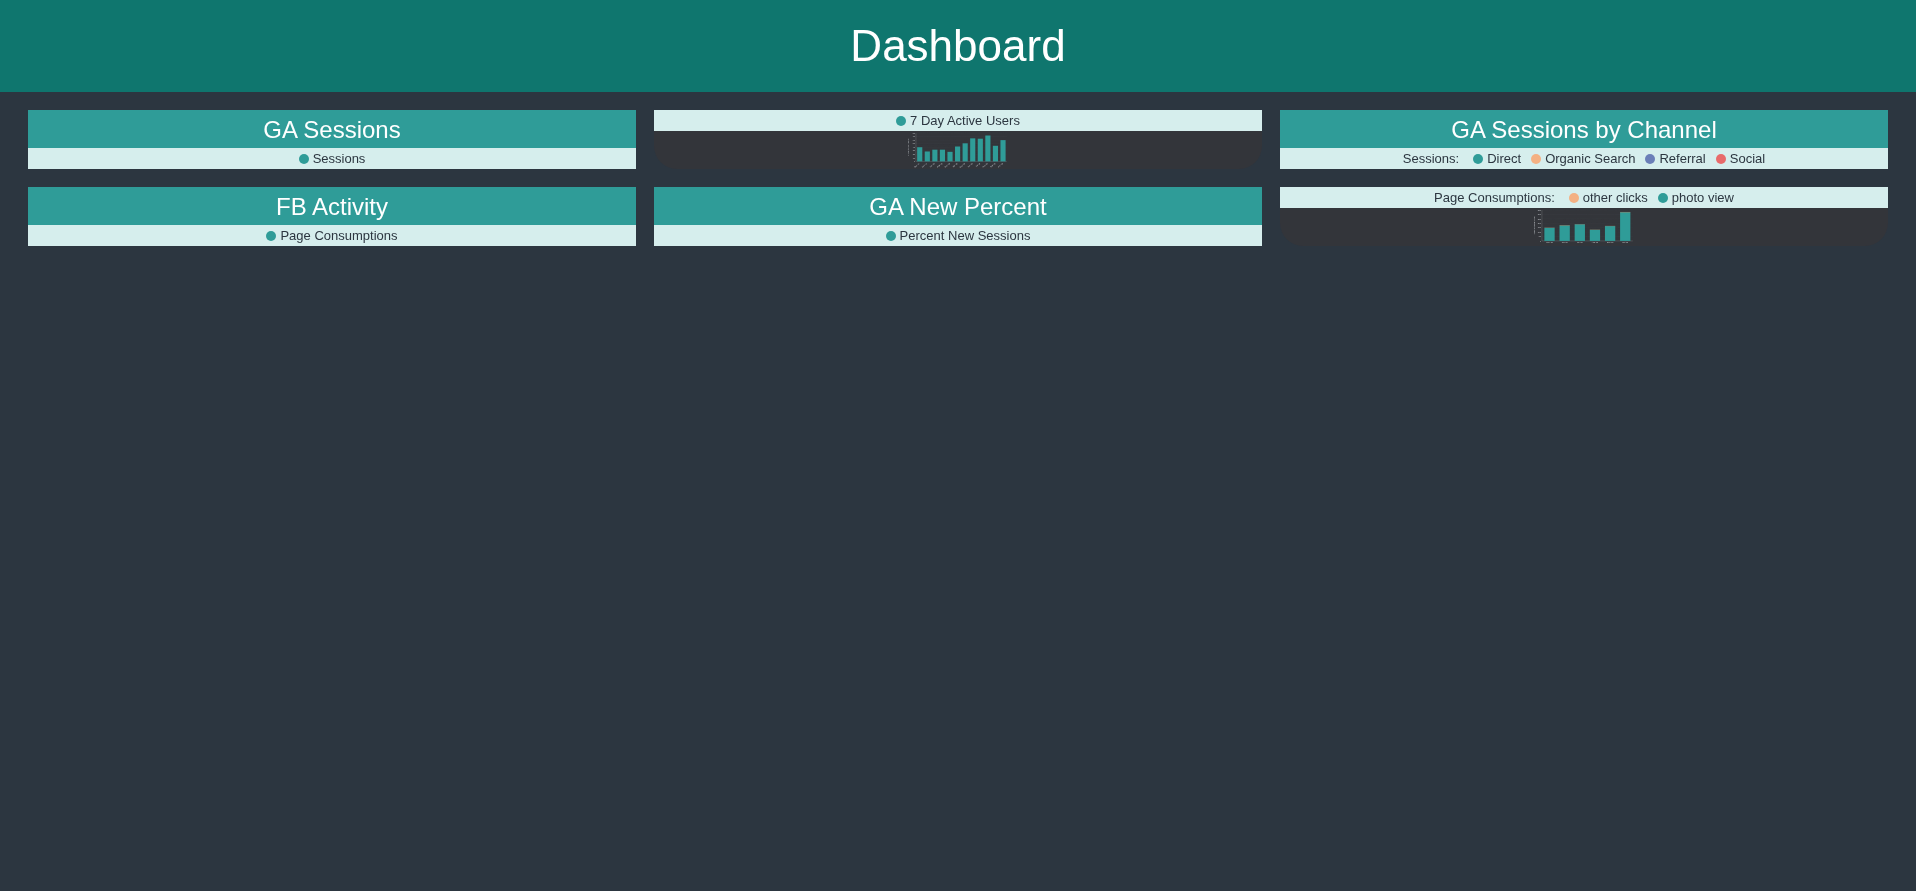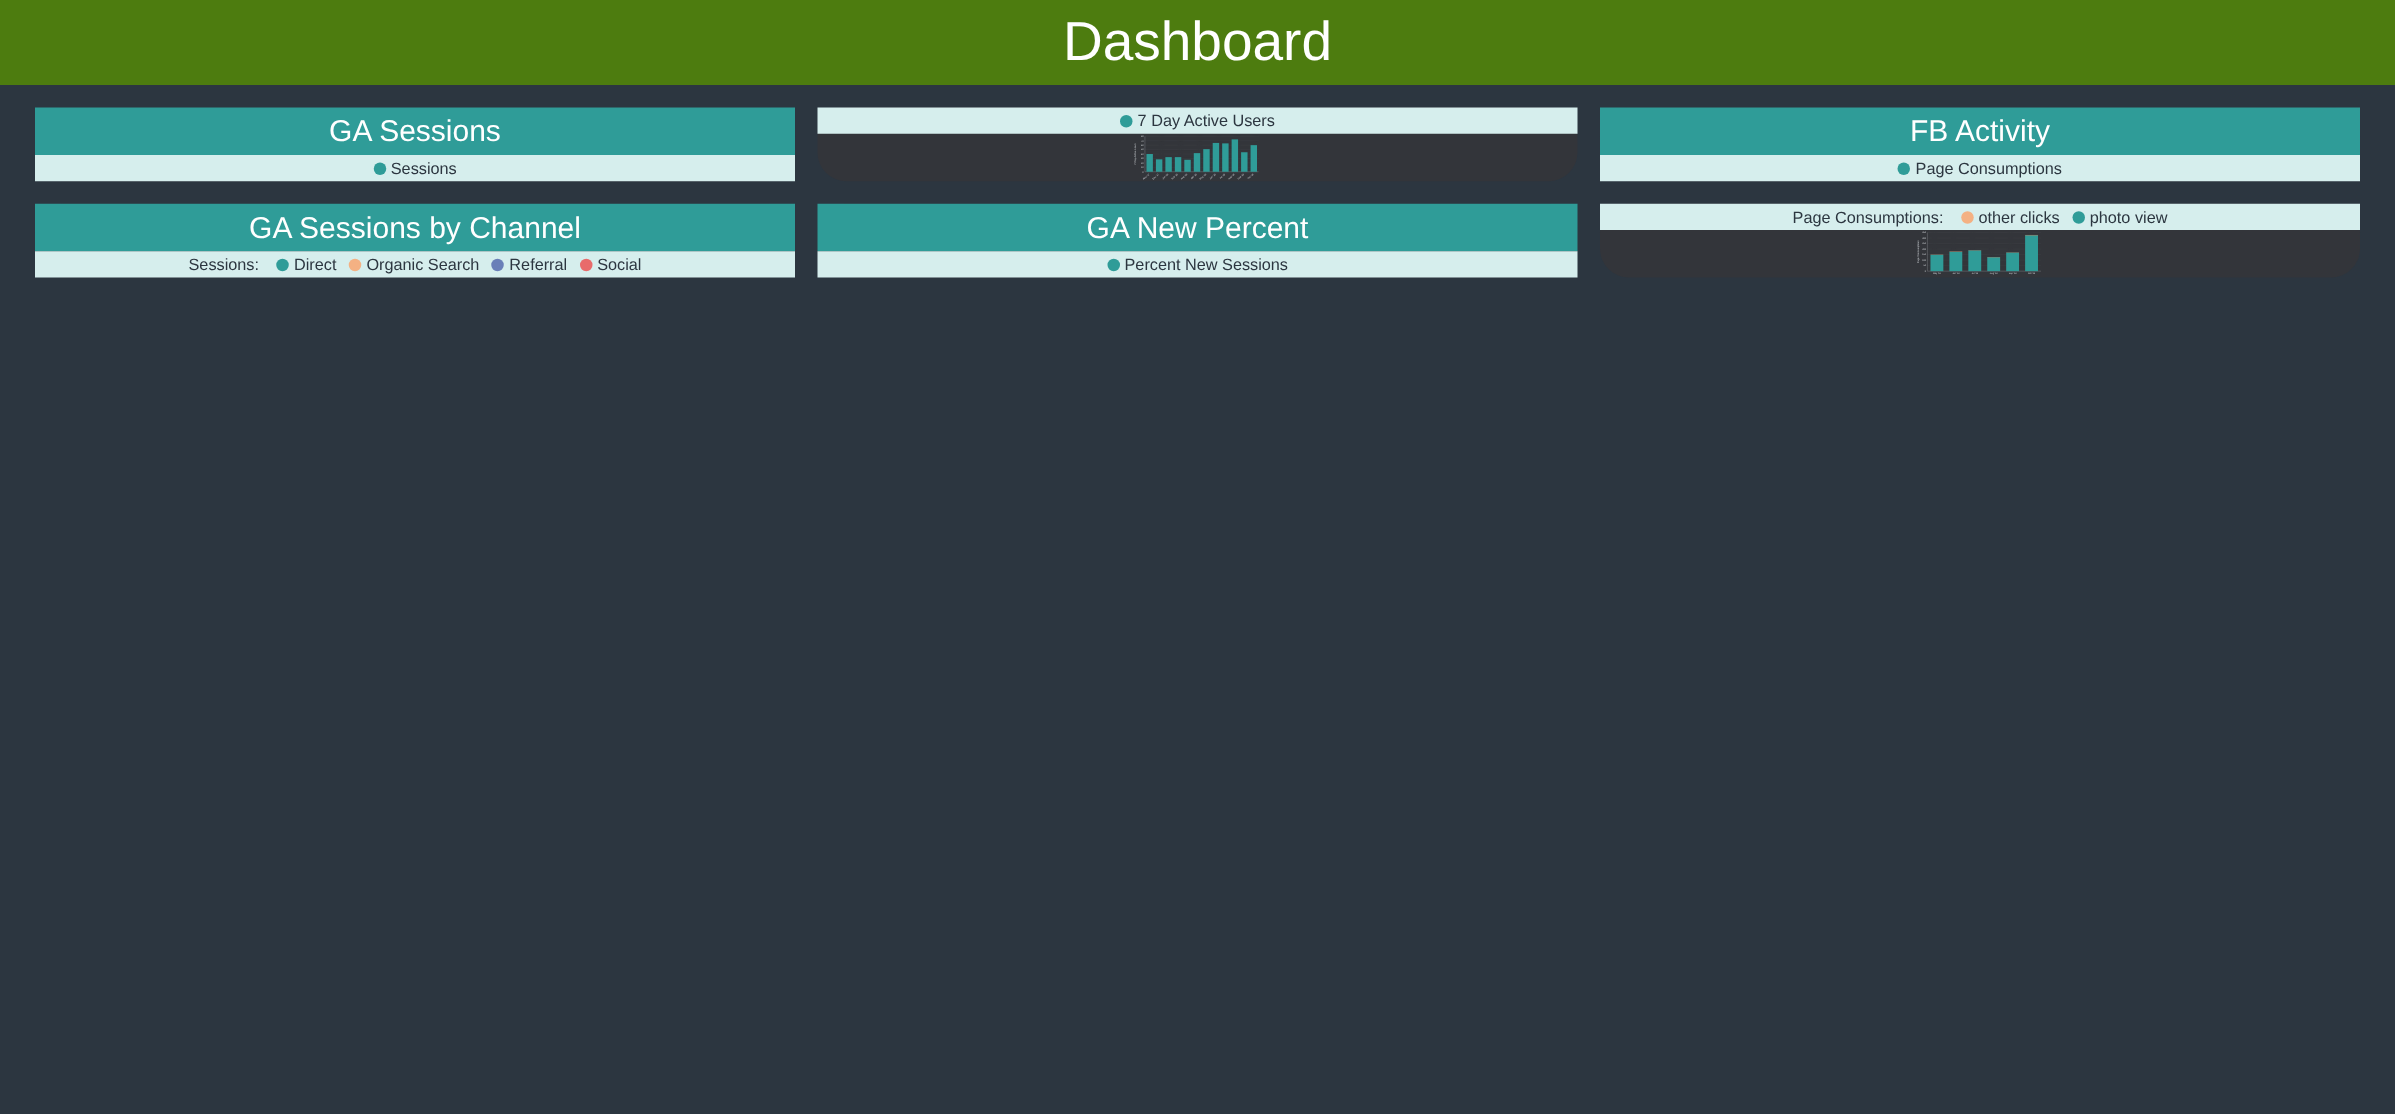--- a/index.html
+++ b/index.html
@@ -2,23 +2,23 @@
 <html><head>
 <meta charset="utf-8">
 <style>
 * { box-sizing: border-box; margin: 0; padding: 0; }
 body {
   background: #2c3640;
   font-family: "Segoe UI", "Helvetica Neue", Arial, sans-serif;
   width: 1916px;
 }
 .header-banner {
-  background: #4d7c0f;
+  background: #0f766e;
   width: 100%;
-  height: 68px;
+  height: 92px;
   display: flex;
   align-items: center;
   justify-content: center;
 }
 .header-banner h1 {
   color: #fff;
   font-weight: 300;
   font-size: 44px;
 }
 .grid {
@@ -182,65 +182,20 @@
           <text x="211.91666666666669" y="194" text-anchor="end" fill="#d0d4d8" font-size="11" transform="rotate(-40 211.91666666666669 194)">Feb '18</text>
           <text x="256.75" y="194" text-anchor="end" fill="#d0d4d8" font-size="11" transform="rotate(-40 256.75 194)">Mar '18</text>
           <text x="301.58333333333337" y="194" text-anchor="end" fill="#d0d4d8" font-size="11" transform="rotate(-40 301.58333333333337 194)">Apr '18</text>
           <text x="346.4166666666667" y="194" text-anchor="end" fill="#d0d4d8" font-size="11" transform="rotate(-40 346.4166666666667 194)">May '18</text>
           <text x="391.25" y="194" text-anchor="end" fill="#d0d4d8" font-size="11" transform="rotate(-40 391.25 194)">Jun '18</text>
           <text x="436.08333333333337" y="194" text-anchor="end" fill="#d0d4d8" font-size="11" transform="rotate(-40 436.08333333333337 194)">Jul '18</text>
           <text x="480.9166666666667" y="194" text-anchor="end" fill="#d0d4d8" font-size="11" transform="rotate(-40 480.9166666666667 194)">Aug '18</text>
           <text x="525.75" y="194" text-anchor="end" fill="#d0d4d8" font-size="11" transform="rotate(-40 525.75 194)">Sep '18</text>
           <text x="570.5833333333334" y="194" text-anchor="end" fill="#d0d4d8" font-size="11" transform="rotate(-40 570.5833333333334 194)">Oct '18</text>
           <line x1="55" x2="55" y1="12" y2="180" class="baseline"></line>
-        </svg>
-      </div>
-  </div>
-
-  <div class="card">
-    <div class="card-title">FB Activity</div>
-    <div class="legend-bar">
-        <span class="legend-item">
-          <span class="swatch" style="background: rgb(47, 156, 152);"></span>
-          <span>Page Consumptions</span>
-        </span>
-      </div>
-    <div class="plot">
-        <svg viewBox="0 0 608 225">
-          <line x1="55" x2="593" y1="195" y2="195" class="baseline"></line>
-          <text x="49" y="199" text-anchor="end" class="axis" fill="#d0d4d8" font-size="11">0</text>
-          <line x1="55" x2="593" y1="168.85714285714286" y2="168.85714285714286" class="gridline"></line>
-          <text x="49" y="172.85714285714286" text-anchor="end" class="axis" fill="#d0d4d8" font-size="11">50</text>
-          <line x1="55" x2="593" y1="142.71428571428572" y2="142.71428571428572" class="gridline"></line>
-          <text x="49" y="146.71428571428572" text-anchor="end" class="axis" fill="#d0d4d8" font-size="11">100</text>
-          <line x1="55" x2="593" y1="116.57142857142857" y2="116.57142857142857" class="gridline"></line>
-          <text x="49" y="120.57142857142857" text-anchor="end" class="axis" fill="#d0d4d8" font-size="11">150</text>
-          <line x1="55" x2="593" y1="90.42857142857143" y2="90.42857142857143" class="gridline"></line>
-          <text x="49" y="94.42857142857143" text-anchor="end" class="axis" fill="#d0d4d8" font-size="11">200</text>
-          <line x1="55" x2="593" y1="64.28571428571428" y2="64.28571428571428" class="gridline"></line>
-          <text x="49" y="68.28571428571428" text-anchor="end" class="axis" fill="#d0d4d8" font-size="11">250</text>
-          <line x1="55" x2="593" y1="38.14285714285714" y2="38.14285714285714" class="gridline"></line>
-          <text x="49" y="42.14285714285714" text-anchor="end" class="axis" fill="#d0d4d8" font-size="11">300</text>
-          <line x1="55" x2="593" y1="12" y2="12" class="gridline"></line>
-          <text x="49" y="16" text-anchor="end" class="axis" fill="#d0d4d8" font-size="11">350</text>
-          <text x="0" y="0" transform="translate(14 103.5) rotate(-90)" text-anchor="middle" class="axis-label">Page Consumptions</text>
-          <path d="M99.83333333333334 116.57142857142857 L189.5 101.93142857142857 L279.1666666666667 95.65714285714286 L368.83333333333337 128.0742857142857 L458.5 106.11428571428571 L548.1666666666667 23.502857142857152 " class="linepath" stroke="#2f9c98"></path>
-          <circle cx="99.83333333333334" cy="116.57142857142857" r="3.5" fill="#33353a" stroke="#2f9c98" class="pt"></circle>
-          <circle cx="189.5" cy="101.93142857142857" r="3.5" fill="#33353a" stroke="#2f9c98" class="pt"></circle>
-          <circle cx="279.1666666666667" cy="95.65714285714286" r="3.5" fill="#33353a" stroke="#2f9c98" class="pt"></circle>
-          <circle cx="368.83333333333337" cy="128.0742857142857" r="3.5" fill="#33353a" stroke="#2f9c98" class="pt"></circle>
-          <circle cx="458.5" cy="106.11428571428571" r="3.5" fill="#33353a" stroke="#2f9c98" class="pt"></circle>
-          <circle cx="548.1666666666667" cy="23.502857142857152" r="3.5" fill="#33353a" stroke="#2f9c98" class="pt"></circle>
-          <text x="99.83333333333334" y="209" text-anchor="middle" fill="#d0d4d8" font-size="11">May '18</text>
-          <text x="189.5" y="209" text-anchor="middle" fill="#d0d4d8" font-size="11">Jun '18</text>
-          <text x="279.1666666666667" y="209" text-anchor="middle" fill="#d0d4d8" font-size="11">Jul '18</text>
-          <text x="368.83333333333337" y="209" text-anchor="middle" fill="#d0d4d8" font-size="11">Aug '18</text>
-          <text x="458.5" y="209" text-anchor="middle" fill="#d0d4d8" font-size="11">Sep '18</text>
-          <text x="548.1666666666667" y="209" text-anchor="middle" fill="#d0d4d8" font-size="11">Oct '18</text>
-          <line x1="55" x2="55" y1="12" y2="195" class="baseline"></line>
         </svg>
       </div>
   </div>
 
   <div class="card">
     <div class="card-title">GA Sessions by Channel</div>
     <div class="legend-bar">
         <span class="group-label">Sessions:</span>
         <span class="legend-item">
           <span class="swatch" style="background: rgb(47, 156, 152);"></span>
@@ -309,20 +264,65 @@
           <text x="279.1666666666667" y="209" text-anchor="middle" fill="#d0d4d8" font-size="11">Jul '18</text>
           <text x="368.83333333333337" y="209" text-anchor="middle" fill="#d0d4d8" font-size="11">Aug '18</text>
           <text x="458.5" y="209" text-anchor="middle" fill="#d0d4d8" font-size="11">Sep '18</text>
           <text x="548.1666666666667" y="209" text-anchor="middle" fill="#d0d4d8" font-size="11">Oct '18</text>
           <line x1="55" x2="55" y1="12" y2="195" class="baseline"></line>
         </svg>
       </div>
   </div>
 
   <div class="card">
+    <div class="card-title">FB Activity</div>
+    <div class="legend-bar">
+        <span class="legend-item">
+          <span class="swatch" style="background: rgb(47, 156, 152);"></span>
+          <span>Page Consumptions</span>
+        </span>
+      </div>
+    <div class="plot">
+        <svg viewBox="0 0 608 225">
+          <line x1="55" x2="593" y1="195" y2="195" class="baseline"></line>
+          <text x="49" y="199" text-anchor="end" class="axis" fill="#d0d4d8" font-size="11">0</text>
+          <line x1="55" x2="593" y1="168.85714285714286" y2="168.85714285714286" class="gridline"></line>
+          <text x="49" y="172.85714285714286" text-anchor="end" class="axis" fill="#d0d4d8" font-size="11">50</text>
+          <line x1="55" x2="593" y1="142.71428571428572" y2="142.71428571428572" class="gridline"></line>
+          <text x="49" y="146.71428571428572" text-anchor="end" class="axis" fill="#d0d4d8" font-size="11">100</text>
+          <line x1="55" x2="593" y1="116.57142857142857" y2="116.57142857142857" class="gridline"></line>
+          <text x="49" y="120.57142857142857" text-anchor="end" class="axis" fill="#d0d4d8" font-size="11">150</text>
+          <line x1="55" x2="593" y1="90.42857142857143" y2="90.42857142857143" class="gridline"></line>
+          <text x="49" y="94.42857142857143" text-anchor="end" class="axis" fill="#d0d4d8" font-size="11">200</text>
+          <line x1="55" x2="593" y1="64.28571428571428" y2="64.28571428571428" class="gridline"></line>
+          <text x="49" y="68.28571428571428" text-anchor="end" class="axis" fill="#d0d4d8" font-size="11">250</text>
+          <line x1="55" x2="593" y1="38.14285714285714" y2="38.14285714285714" class="gridline"></line>
+          <text x="49" y="42.14285714285714" text-anchor="end" class="axis" fill="#d0d4d8" font-size="11">300</text>
+          <line x1="55" x2="593" y1="12" y2="12" class="gridline"></line>
+          <text x="49" y="16" text-anchor="end" class="axis" fill="#d0d4d8" font-size="11">350</text>
+          <text x="0" y="0" transform="translate(14 103.5) rotate(-90)" text-anchor="middle" class="axis-label">Page Consumptions</text>
+          <path d="M99.83333333333334 116.57142857142857 L189.5 101.93142857142857 L279.1666666666667 95.65714285714286 L368.83333333333337 128.0742857142857 L458.5 106.11428571428571 L548.1666666666667 23.502857142857152 " class="linepath" stroke="#2f9c98"></path>
+          <circle cx="99.83333333333334" cy="116.57142857142857" r="3.5" fill="#33353a" stroke="#2f9c98" class="pt"></circle>
+          <circle cx="189.5" cy="101.93142857142857" r="3.5" fill="#33353a" stroke="#2f9c98" class="pt"></circle>
+          <circle cx="279.1666666666667" cy="95.65714285714286" r="3.5" fill="#33353a" stroke="#2f9c98" class="pt"></circle>
+          <circle cx="368.83333333333337" cy="128.0742857142857" r="3.5" fill="#33353a" stroke="#2f9c98" class="pt"></circle>
+          <circle cx="458.5" cy="106.11428571428571" r="3.5" fill="#33353a" stroke="#2f9c98" class="pt"></circle>
+          <circle cx="548.1666666666667" cy="23.502857142857152" r="3.5" fill="#33353a" stroke="#2f9c98" class="pt"></circle>
+          <text x="99.83333333333334" y="209" text-anchor="middle" fill="#d0d4d8" font-size="11">May '18</text>
+          <text x="189.5" y="209" text-anchor="middle" fill="#d0d4d8" font-size="11">Jun '18</text>
+          <text x="279.1666666666667" y="209" text-anchor="middle" fill="#d0d4d8" font-size="11">Jul '18</text>
+          <text x="368.83333333333337" y="209" text-anchor="middle" fill="#d0d4d8" font-size="11">Aug '18</text>
+          <text x="458.5" y="209" text-anchor="middle" fill="#d0d4d8" font-size="11">Sep '18</text>
+          <text x="548.1666666666667" y="209" text-anchor="middle" fill="#d0d4d8" font-size="11">Oct '18</text>
+          <line x1="55" x2="55" y1="12" y2="195" class="baseline"></line>
+        </svg>
+      </div>
+  </div>
+
+  <div class="card">
     <div class="card-title">GA New Percent</div>
     <div class="legend-bar">
         <span class="legend-item">
           <span class="swatch" style="background: rgb(47, 156, 152);"></span>
           <span>Percent New Sessions</span>
         </span>
       </div>
     <div class="plot">
         <svg viewBox="0 0 608 225">
           <line x1="55" x2="593" y1="180" y2="180" class="baseline"></line>

